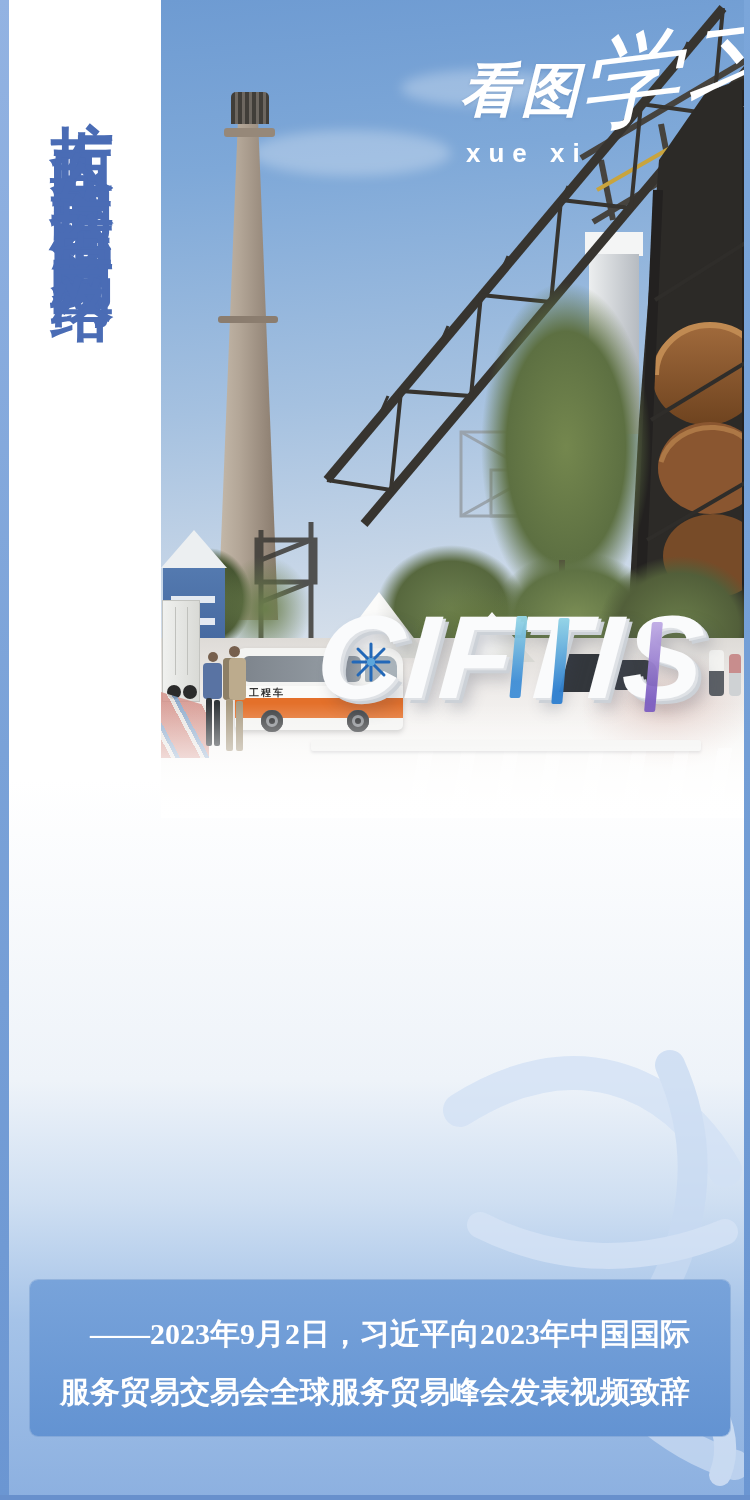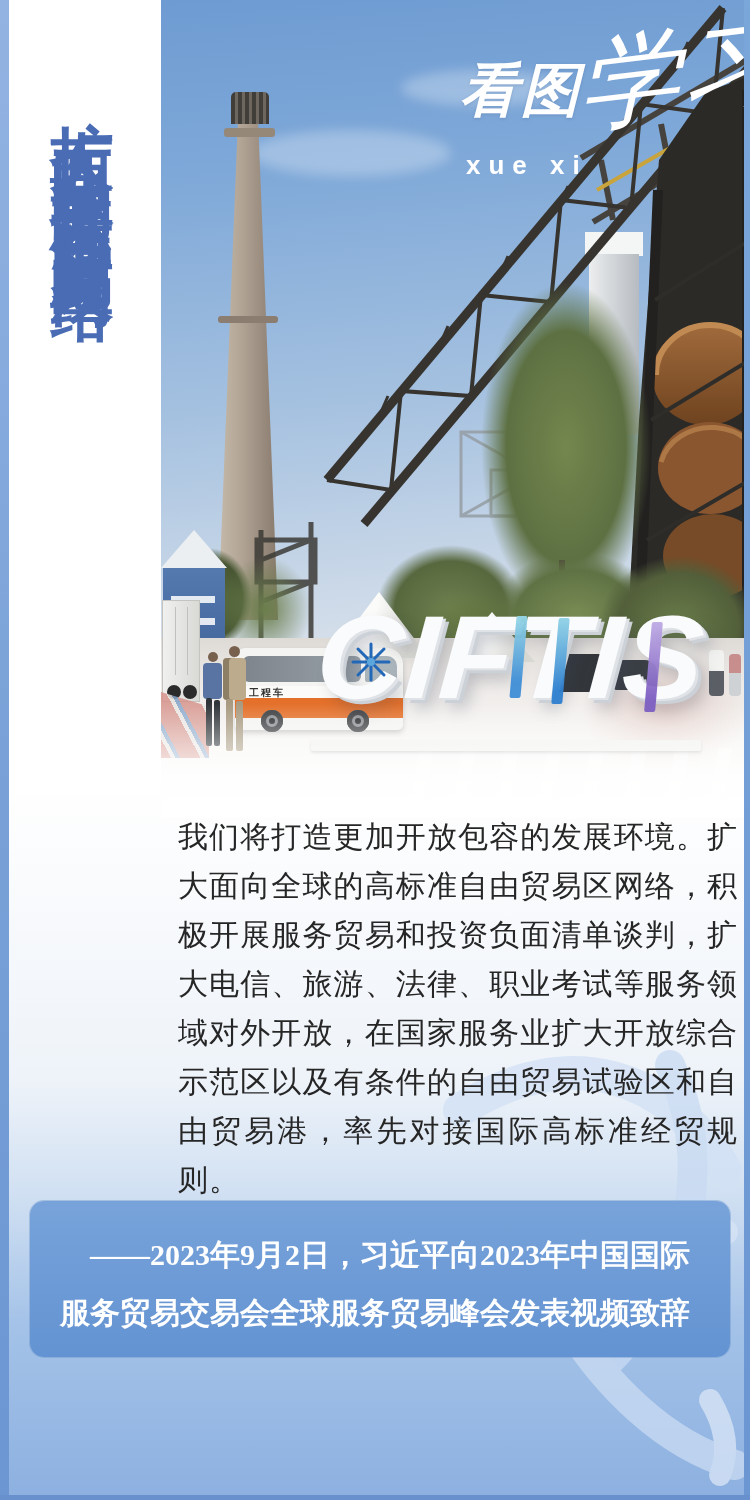--- a/index.html
+++ b/index.html
@@ -105,36 +105,36 @@
   .accent.a3{left:487px;top:622px;height:90px;background:linear-gradient(180deg,#beaae4,#7d5ec1 85%);}
   .emblem{position:absolute;left:188px;top:640px;z-index:6;}
 
   .photo-fade{position:absolute;left:0;right:0;bottom:0;height:115px;
     background:linear-gradient(180deg,rgba(255,255,255,0) 0%,rgba(255,255,255,.85) 68%,#ffffff 100%);}
 
   
   .brand{position:absolute;left:460px;top:52px;z-index:8;color:#ffffff;}
   .brand .bold{font-size:58px;font-weight:800;letter-spacing:3px;
     font-family:"Liberation Sans",sans-serif;text-shadow:0 1px 3px rgba(60,90,140,.25);font-style:italic;}
-  .brand .pinyin{margin:20px 0 0 6px;font-size:26px;font-weight:700;letter-spacing:8px;}
+  .brand .pinyin{margin:8px 0 0 6px;font-size:26px;font-weight:700;letter-spacing:8px;}
   .brand .script{position:absolute;left:118px;top:-28px;font-size:102px;line-height:1;
     font-family:"Liberation Serif",serif;font-style:italic;font-weight:400;
     transform:rotate(-7deg) skewX(-6deg);white-space:nowrap;}
 
   
   .body-text{position:absolute;left:178px;top:812px;width:560px;z-index:7;
     font-family:"Liberation Serif",serif;font-size:30px;line-height:49px;
     color:#262626;text-align:justify;letter-spacing:1px;}
 
   
   .watermark{position:absolute;left:420px;top:1020px;z-index:2;}
 
   
-  .attr-box{position:absolute;left:30px;top:1201px;width:700px;height:156px;z-index:8;
-    border-radius:14px;background:linear-gradient(180deg,#78a3da,#6393d2);
+  .attr-box{position:absolute;left:30px;top:1280px;width:700px;height:156px;z-index:8;
+    border-radius:8px;background:linear-gradient(180deg,#78a3da,#6393d2);
     box-shadow:0 0 0 1px rgba(110,150,205,.45);}
   .attr-box p{margin:0;padding:25px 36px 0 30px;text-indent:1em;
     font-family:"Liberation Serif",serif;font-weight:700;
     font-size:30px;line-height:58px;color:#ffffff;}
 
   
   .footer-logo{position:absolute;left:0;right:0;top:1392px;z-index:8;text-align:center;
     font-family:"Liberation Sans",sans-serif;font-weight:800;font-size:58px;
     letter-spacing:8px;color:#ffffff;}
 </style>
@@ -298,21 +298,20 @@
 
     <div class="photo-fade"></div>
   </div>
 
   <div class="brand">
     <div class="bold">看图</div>
     <div class="pinyin">xue xi</div>
     <div class="script">学习</div>
   </div>
 
-  <div class="body-text">我们将打造更加开放包容的发展环境。扩大面向全球的高标准自由贸易区网络，积极开展服务贸易和投资负面清单谈判，扩大电信、旅游、法律、职业考试等服务领域对外开放，在国家服务业扩大开放综合示范区以及有条件的自由贸易试验区和自由贸易港，率先对接国际高标准经贸规则。</div>
 
   <svg class="watermark" width="330" height="480" viewBox="0 0 330 480">
     <g fill="none" stroke-linecap="round" opacity=".75">
       <path d="M40 90 C 150 20, 250 55, 305 150" stroke="#d2e1f5" stroke-width="34"></path>
       <path d="M250 45 C 295 145, 272 260, 185 345" stroke="#c8daf2" stroke-width="30"></path>
       <path d="M60 205 C 140 245, 225 245, 305 212" stroke="#d7e4f6" stroke-width="26"></path>
       <path d="M145 300 C 185 365, 245 425, 315 445" stroke="#cbdcf3" stroke-width="30"></path>
       <path d="M290 380 C 305 405, 310 430, 300 455" stroke="#dbe7f7" stroke-width="22"></path>
     </g>
   </svg>

